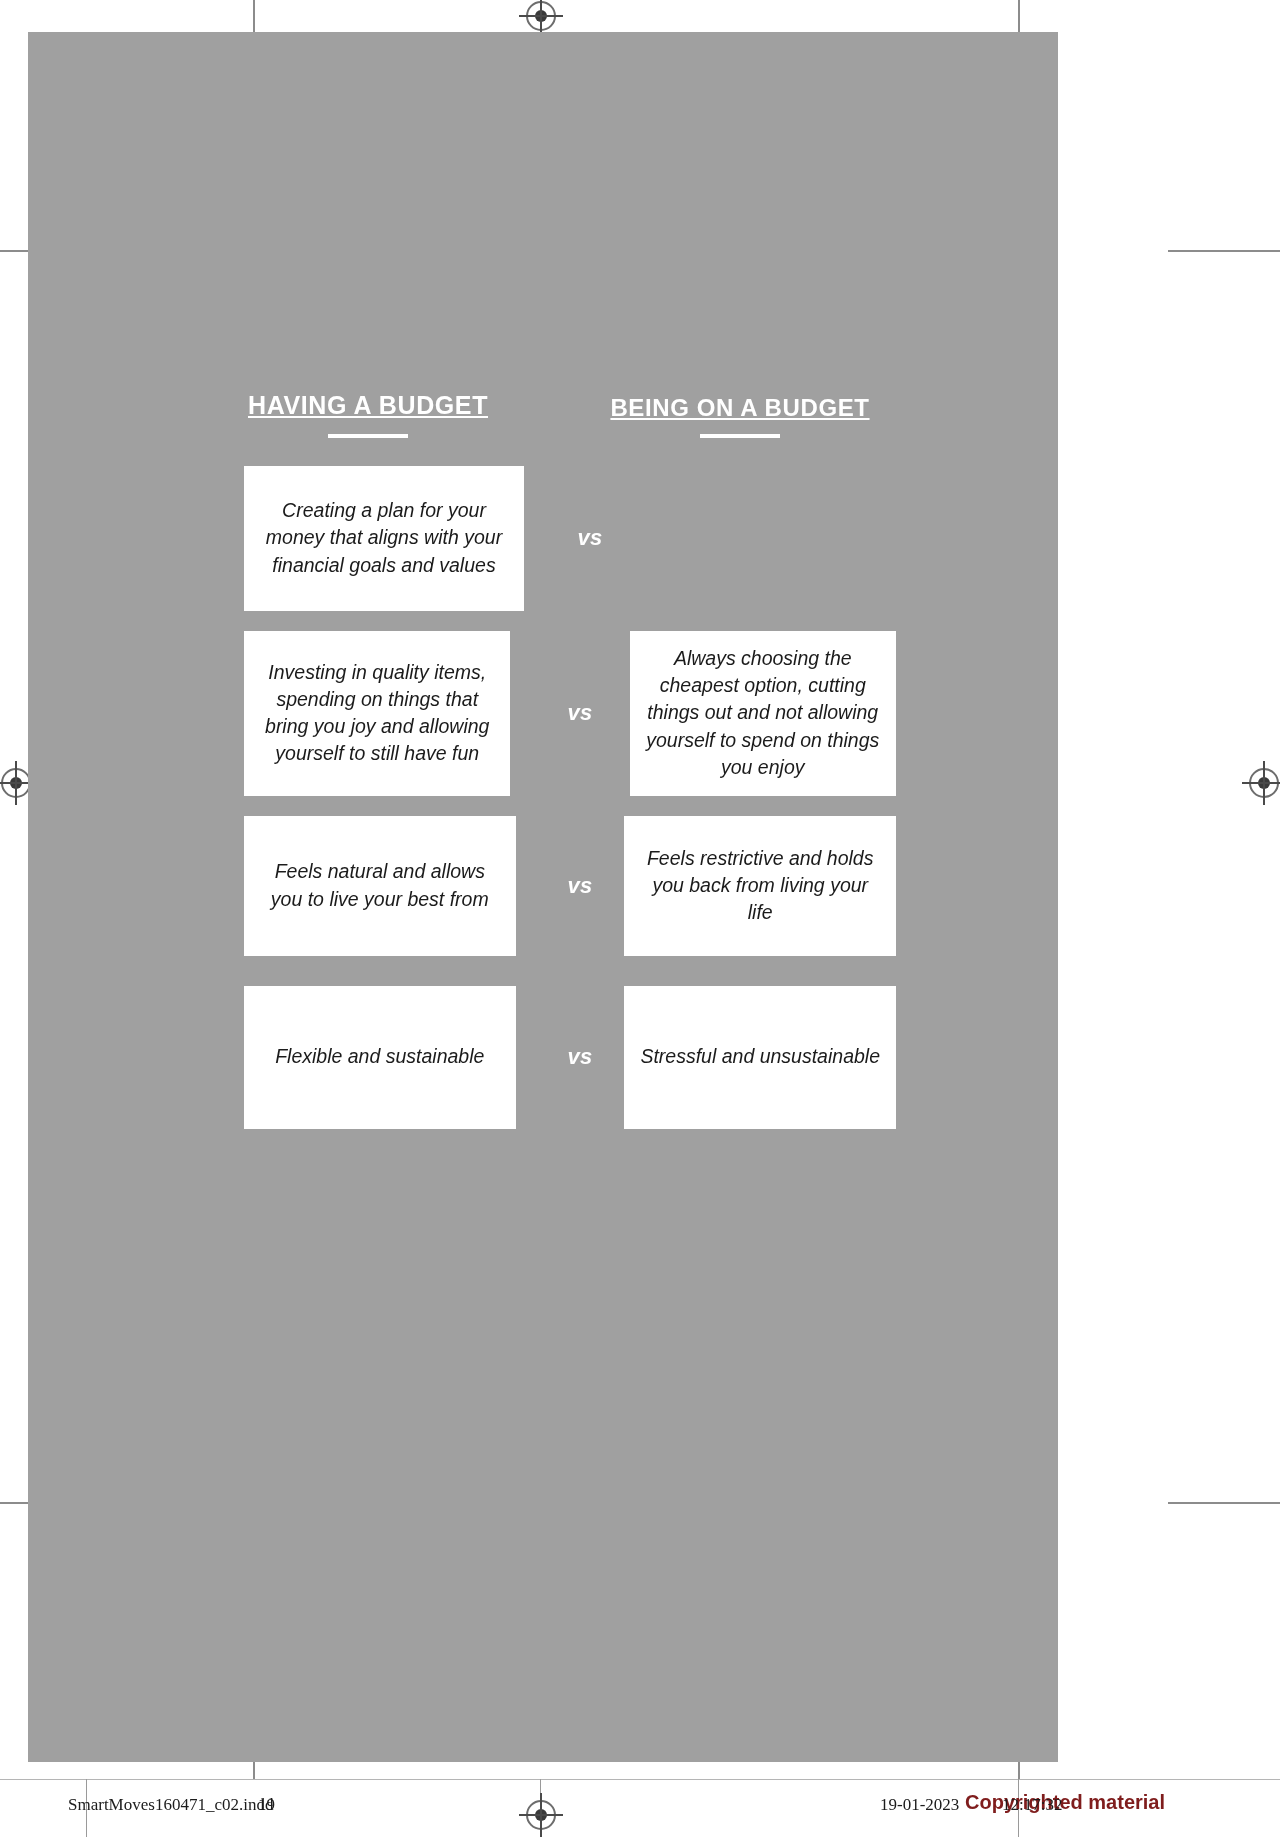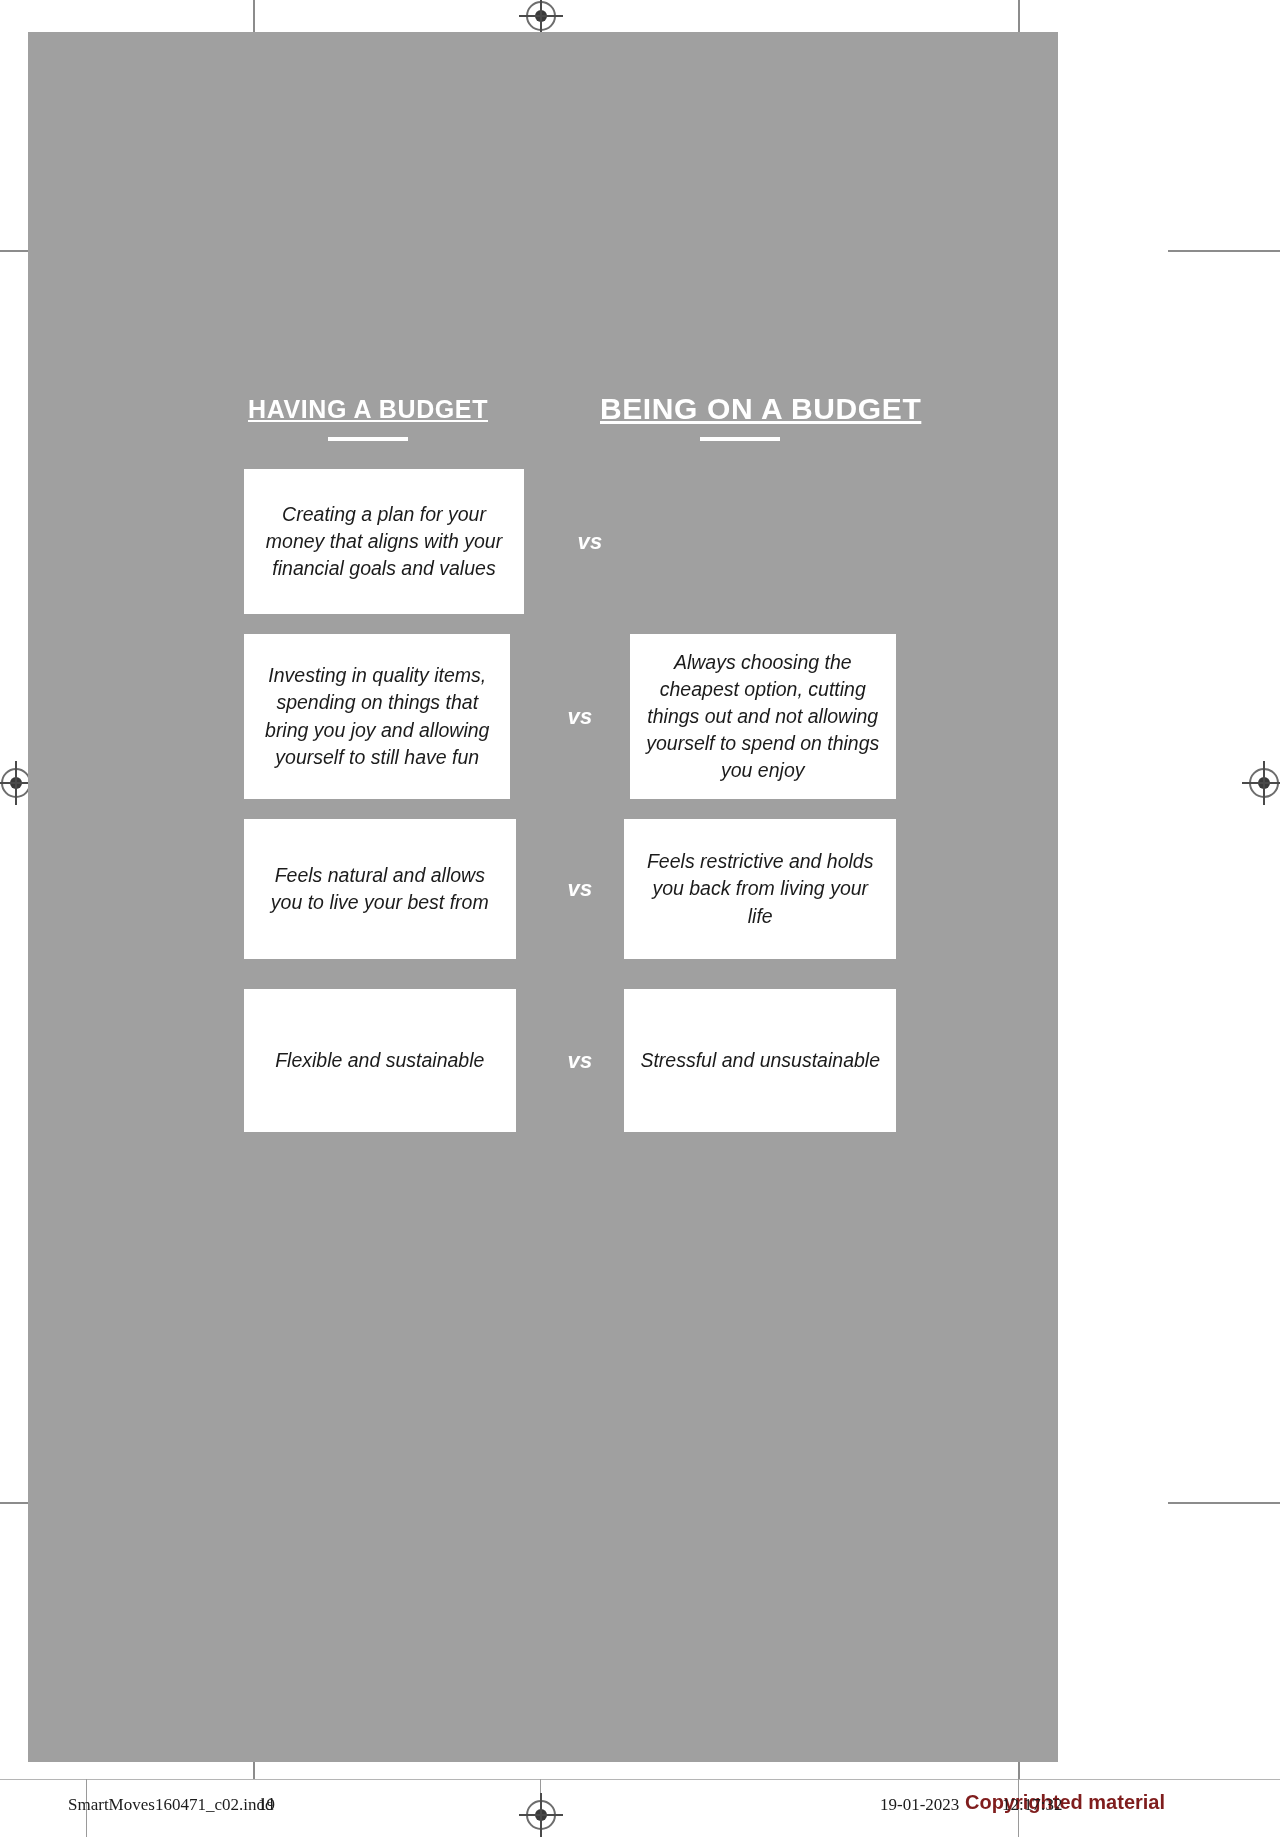--- a/index.html
+++ b/index.html
@@ -97,21 +97,21 @@
 
   .col-head-text {
     color: #ffffff;
     font-weight: 700;
     font-size: 25px;
     letter-spacing: 0.6px;
     line-height: 1.1;
     white-space: nowrap;
     text-decoration: underline;
   }
-  .col-head.right .col-head-text { font-size: 30px; }
+  .col-head.right .col-head-text { font-size: 24px; }
 
   .head-rule {
     width: 80px;
     height: 4px;
     background: #ffffff;
     margin: 14px auto 0 auto;
   }
   .col-head.right .head-rule { margin-top: 12px; }
 
   .row {

